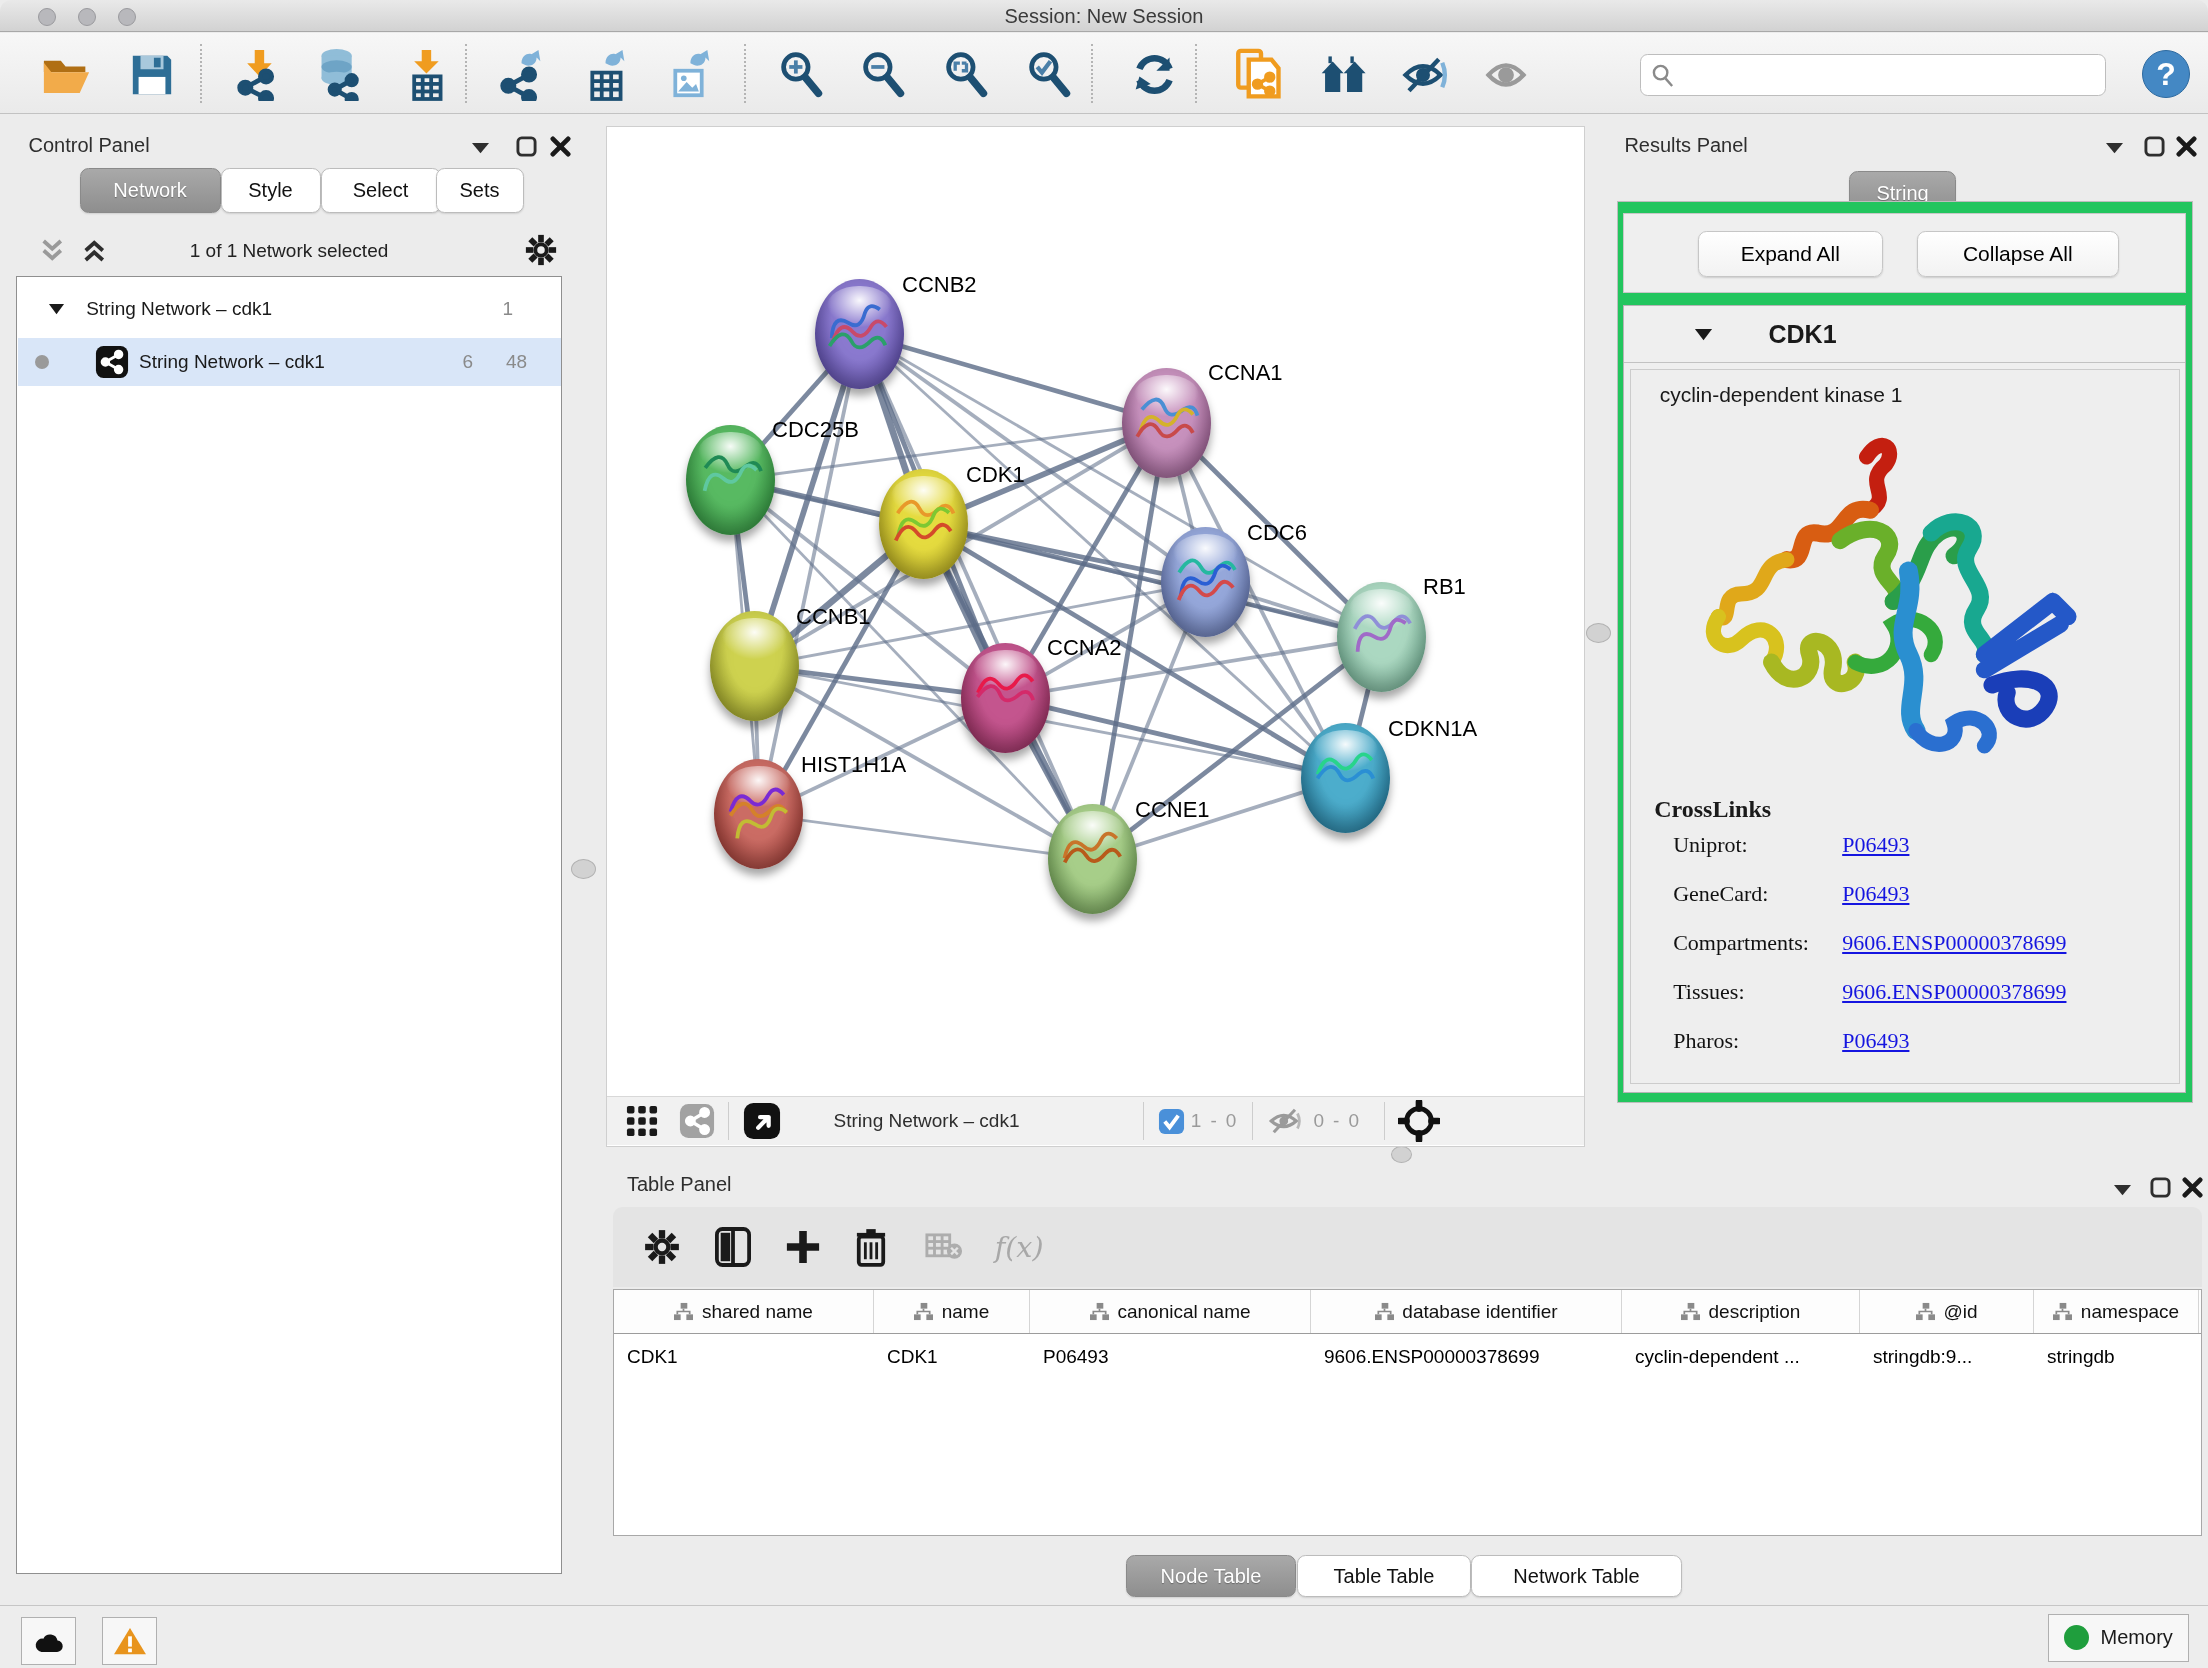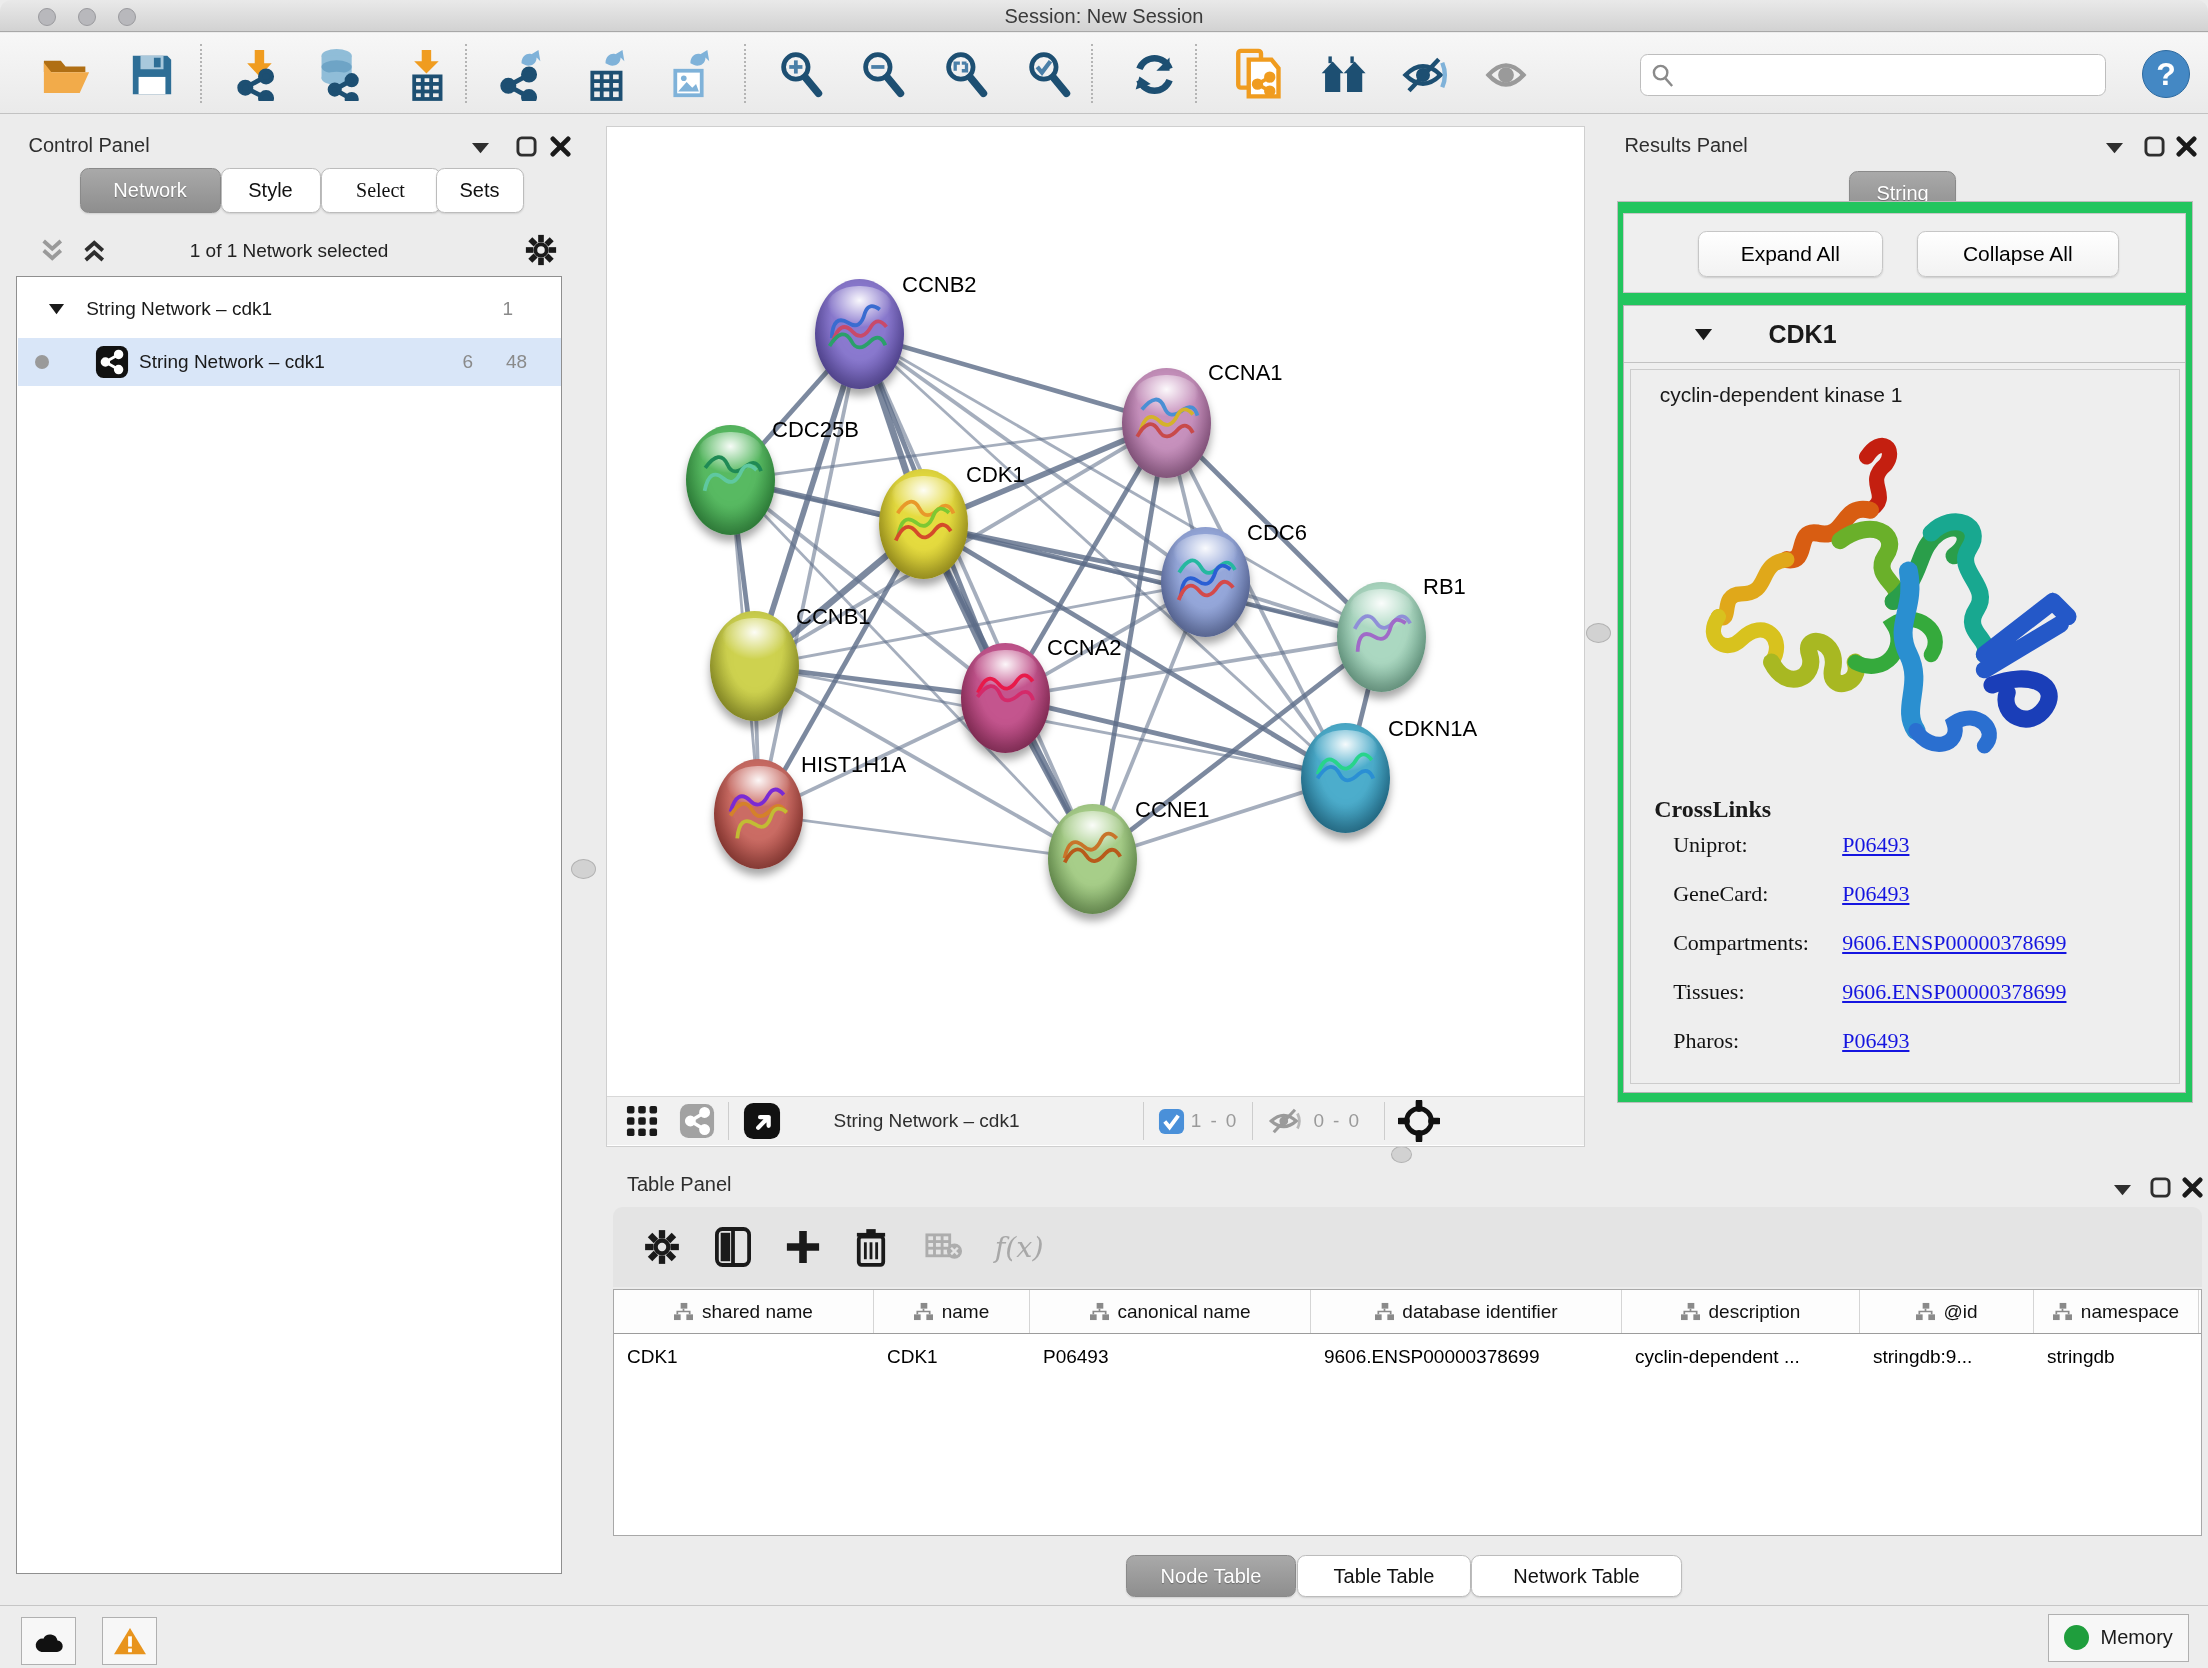--- a/index.html
+++ b/index.html
@@ -321,21 +321,21 @@
   <svg style="position:absolute;left:506px;top:9.5px" width="21" height="21" viewBox="0 0 22 22">
       <rect x="2" y="2" width="18" height="18" rx="4" fill="none" stroke="#2e2e2e" stroke-width="3"></rect>
     </svg>
   <svg style="position:absolute;left:540px;top:9.5px" width="21" height="21" viewBox="0 0 22 22">
       <path d="M3 3 L19 19 M19 3 L3 19" stroke="#1a1a1a" stroke-width="5" stroke-linecap="round"></path>
     </svg>
 
   <div id="cp-tabs">
       <div class="tab active" style="left: 70px; top: 42px; width: 141px;">Network</div>
       <div class="tab" style="left: 211px; top: 42px; width: 100px;">Style</div>
-      <div class="tab" style="left: 311px; top: 42px; width: 120px; font-family: Liberation Serif, serif;">Select</div>
+      <div class="tab" style="left: 311px; top: 42px; width: 120px;">Select</div>
       <div class="tab" style="left: 426px; top: 42px; width: 88px;">Sets</div>
     </div>
 
   <div style="position:absolute;left:28.5px;top:112px">
     <svg width="28.5" height="25" viewBox="0 0 30 26" fill="none" stroke="#9a9a9a" stroke-width="4">
         <path d="M6 3 L15 11 L24 3"></path>
         <path d="M6 13 L15 21 L24 13"></path>
       </svg>
   </div>
   <div style="position:absolute;left:70px;top:112px">

